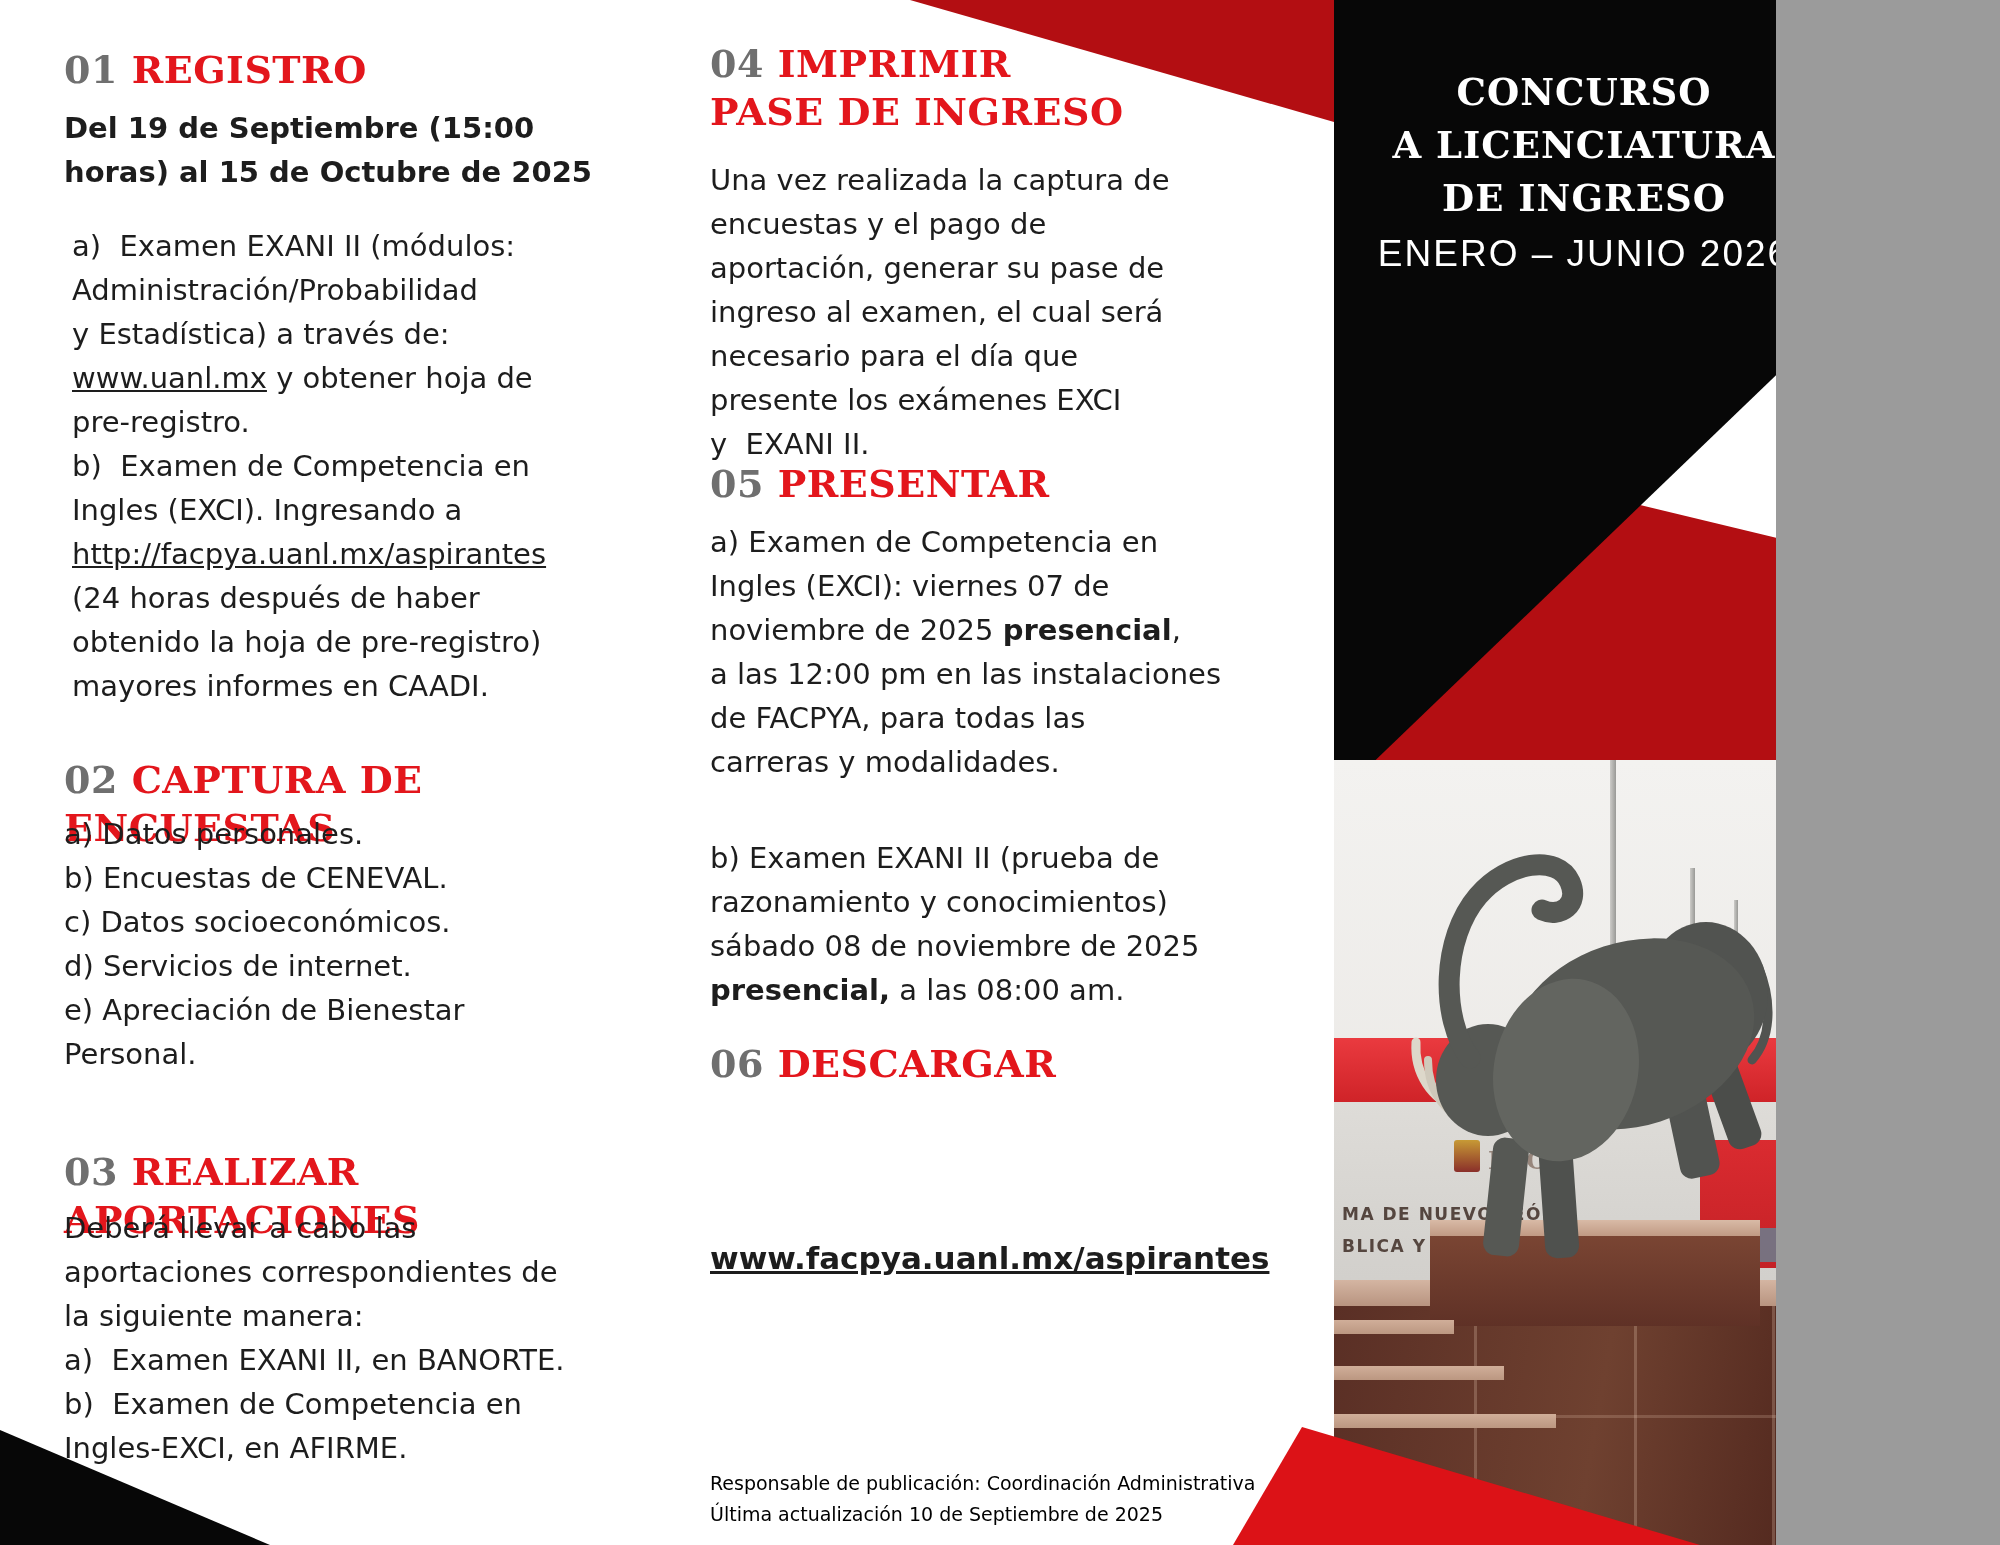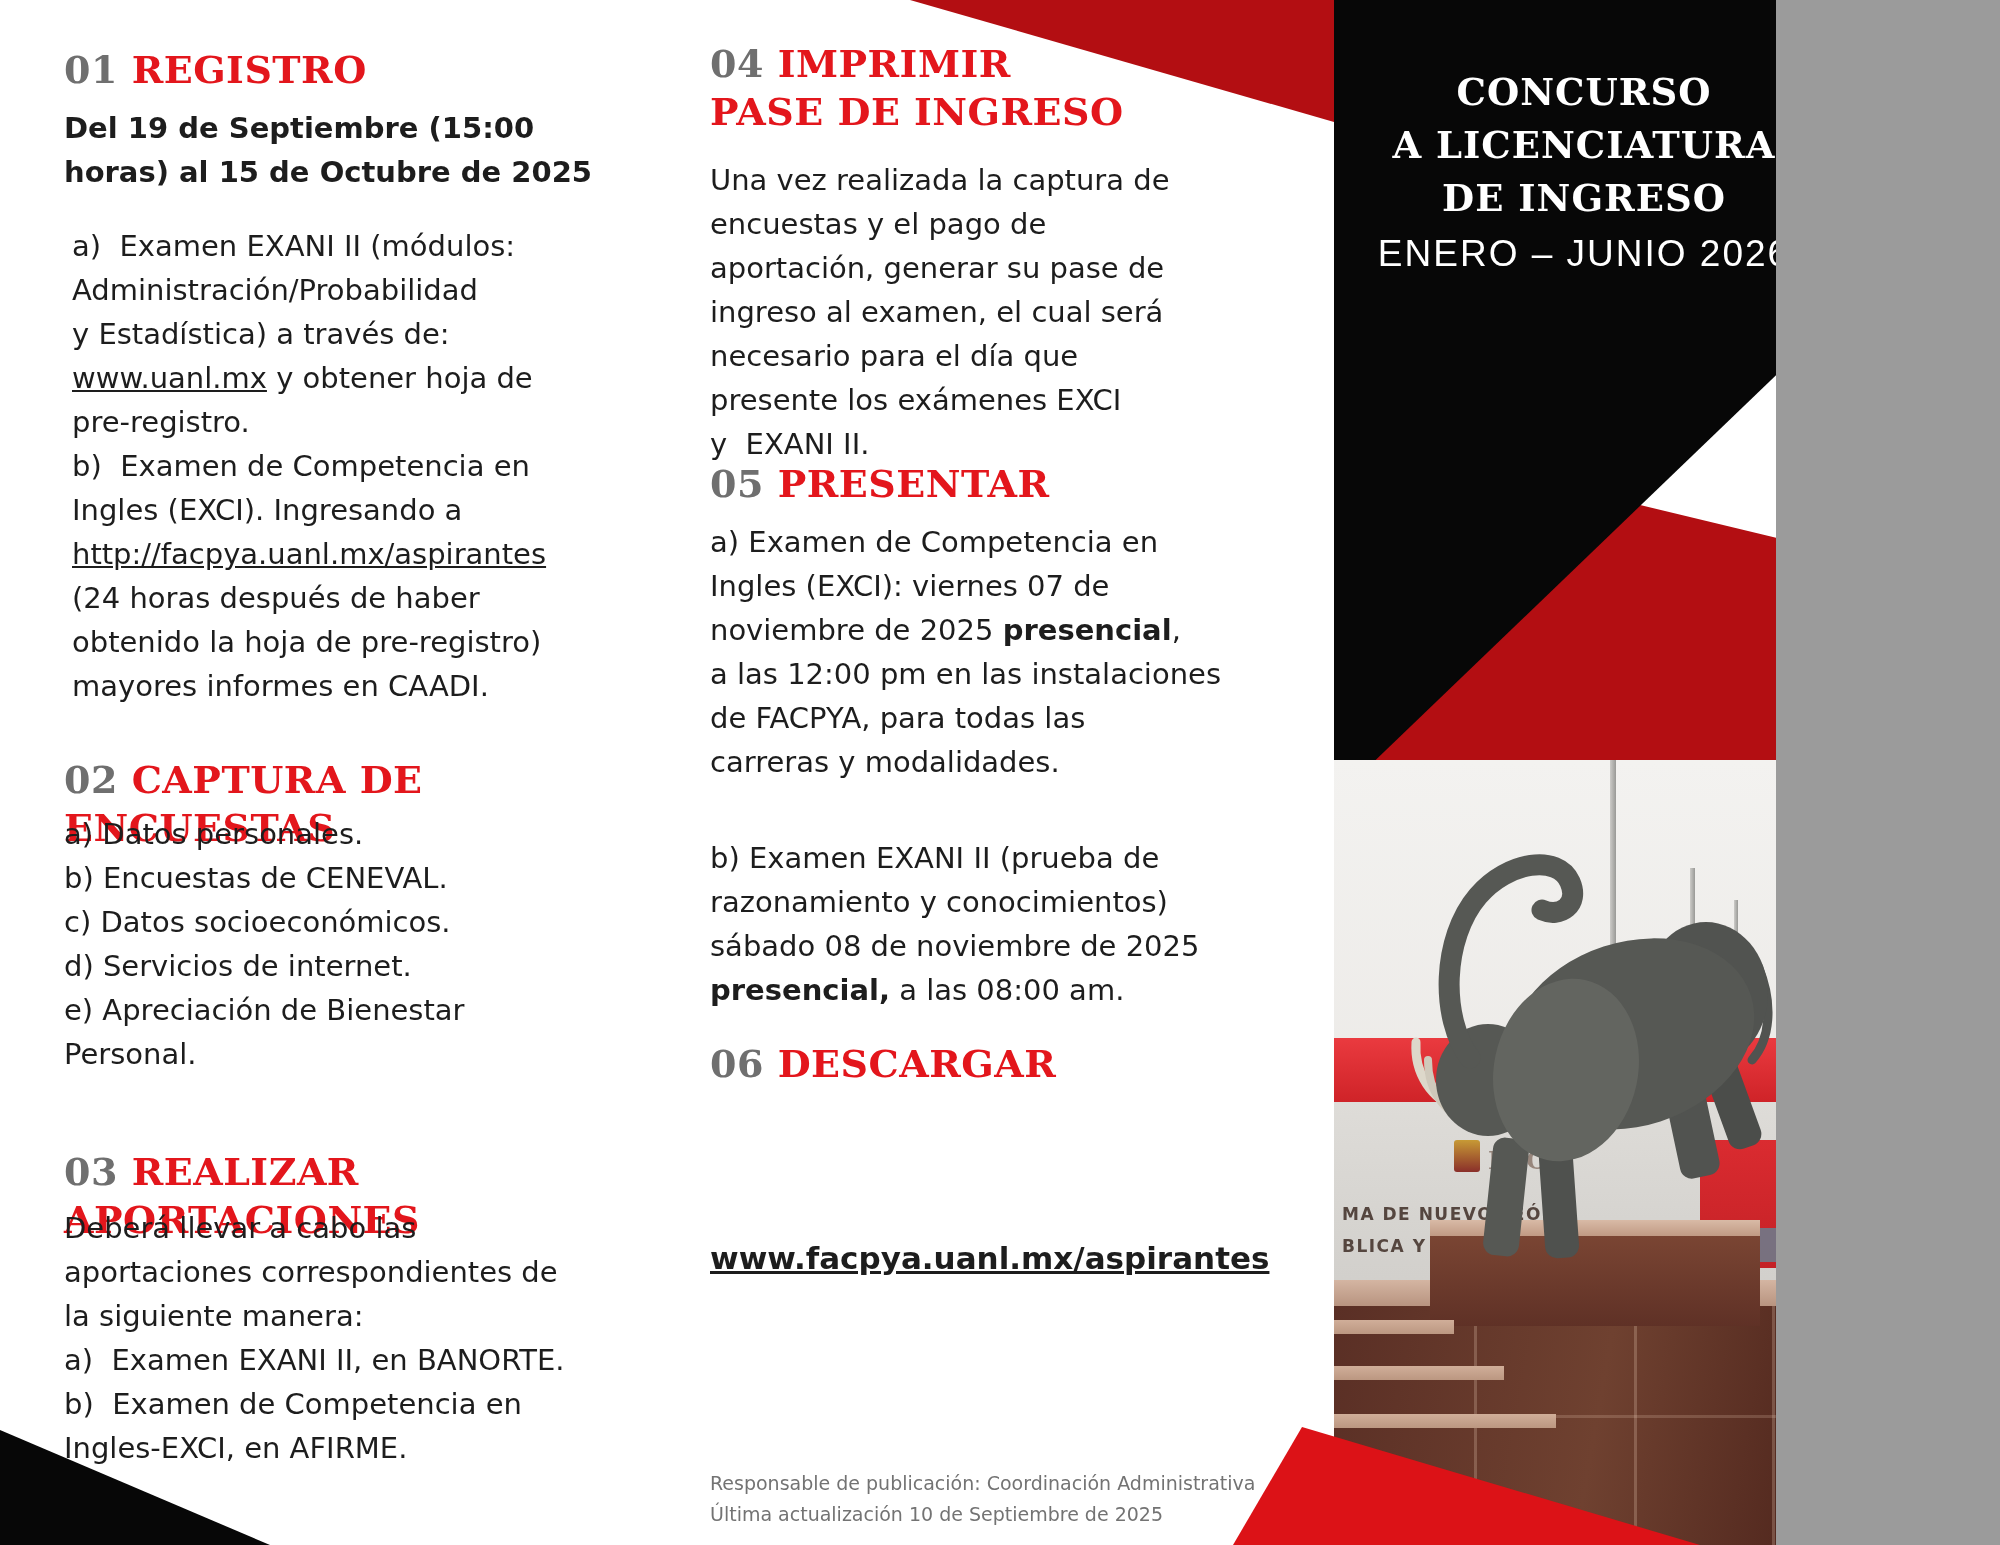--- a/index.html
+++ b/index.html
@@ -19,21 +19,21 @@
   .blk{position:absolute;width:600px;}
   .slab{font-family:"DejaVu Serif",serif;font-weight:700;}
   .h{font-size:38px;line-height:48px;white-space:pre-line;letter-spacing:.5px;}
   .h .h-num{color:var(--number-gray);}
   .h .h-title{color:var(--heading-red);}
   .body{font-size:29px;line-height:44px;white-space:pre;color:var(--body-ink);}
   .date{font-size:29px;line-height:44px;white-space:pre;font-weight:700;}
   .b{font-weight:700;}
   .u{text-decoration:underline;}
   .link{font-size:31px;font-weight:700;text-decoration:underline;white-space:pre;}
-  .footer{font-size:19px;line-height:31px;white-space:pre-line;color:#737373;}
+  .footer{font-size:19px;line-height:31px;white-space:pre-line;color:#000000;}
 
   .panel-text{position:absolute;left:1334px;top:66px;width:500px;text-align:center;color:#fff;z-index:4;}
   .title-line{font-size:37px;line-height:53px;letter-spacing:1px;}
   .subtitle{font-family:"Liberation Sans",sans-serif;font-weight:400;font-size:37px;letter-spacing:2px;margin-top:8px;}
 
   
   .photo{position:absolute;left:1334px;top:760px;width:666px;height:785px;overflow:hidden;z-index:5;
          background:linear-gradient(#f3f2f0 0%,#eceae7 45%,#e3e1de 75%);}
   .photo *{position:absolute;}
   .pole{background:linear-gradient(90deg,#cccbc8,#999996);}

